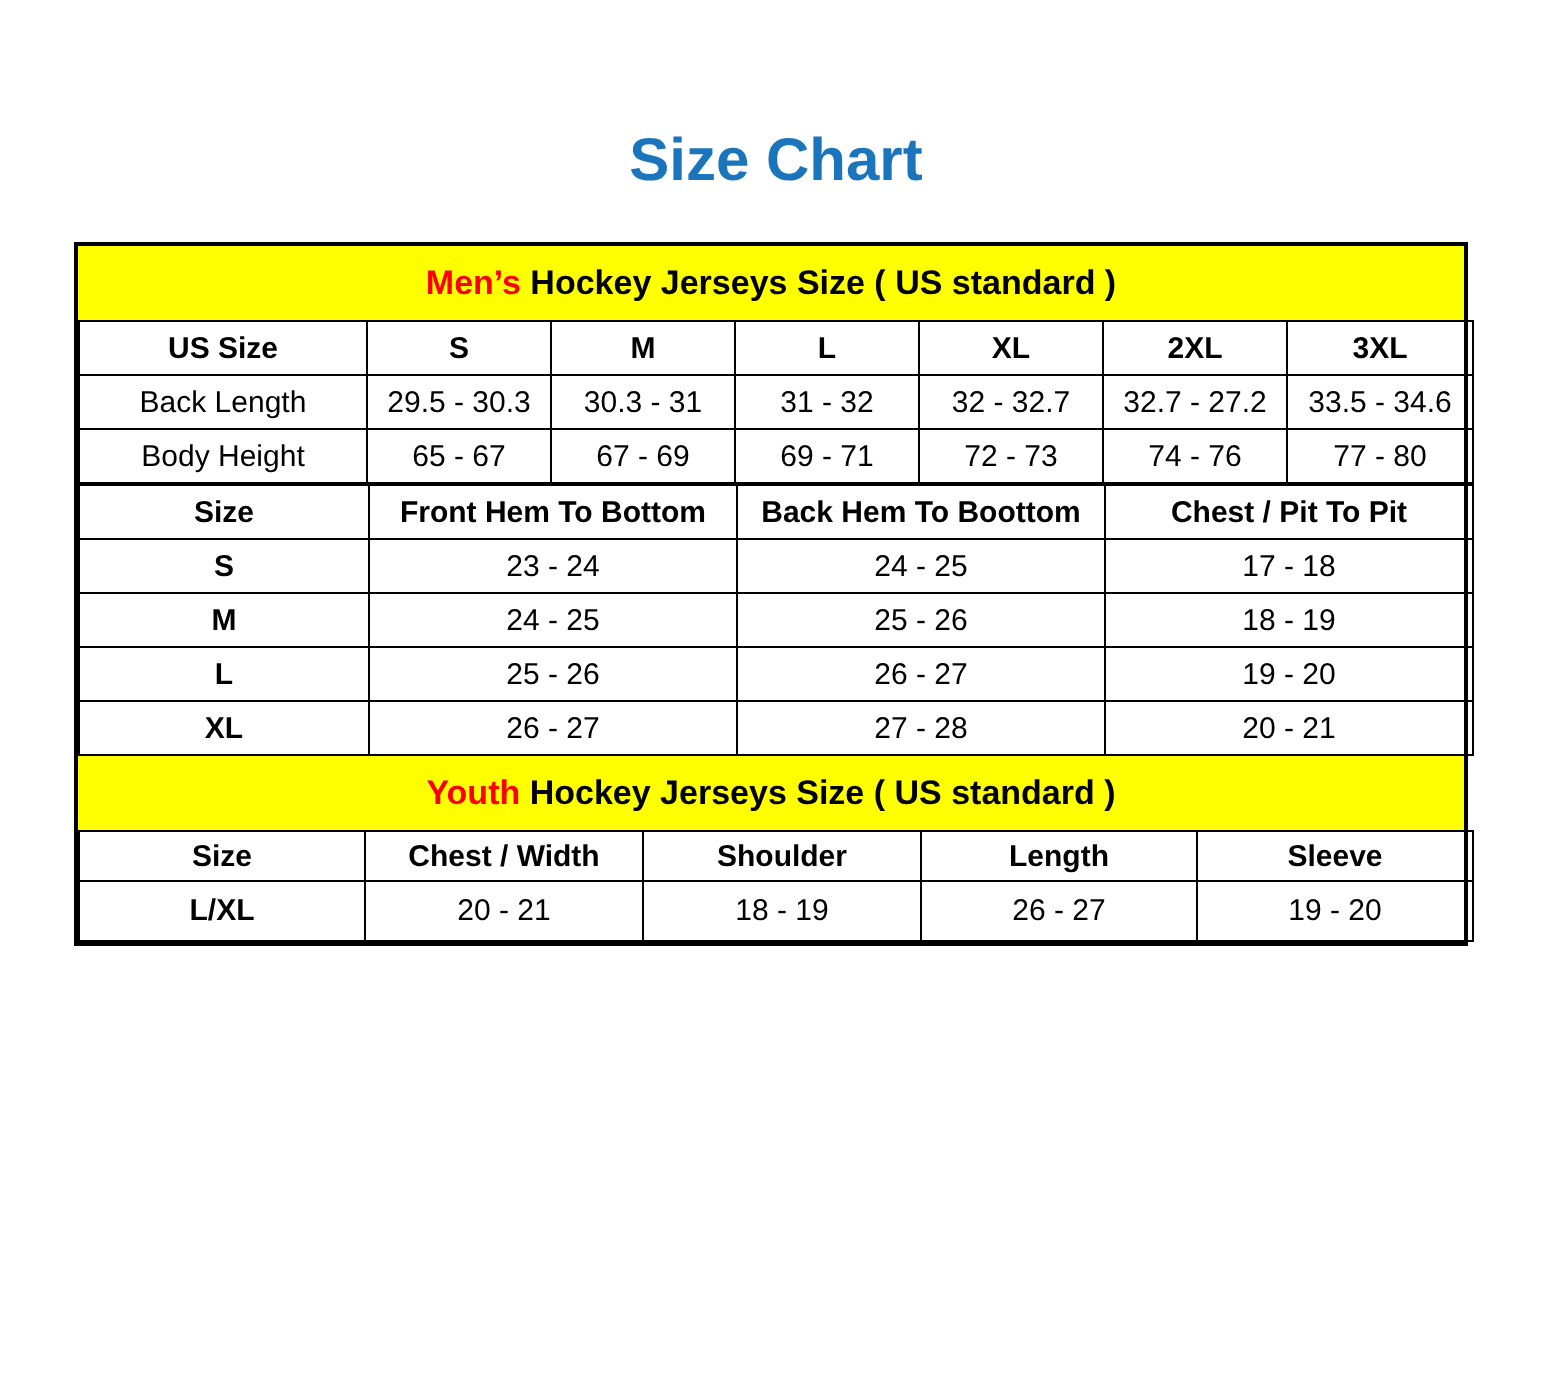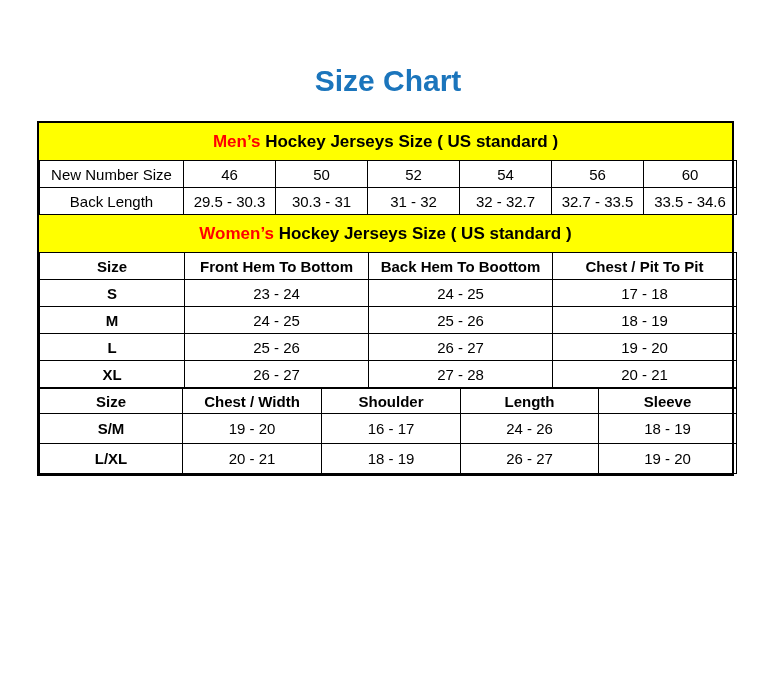--- a/index.html
+++ b/index.html
@@ -64,42 +64,50 @@
     <colgroup>
       <col style="width:144px">
         <col style="width:92px">
         <col style="width:92px">
         <col style="width:92px">
         <col style="width:92px">
         <col style="width:92px">
         <col style="width:93px">
     </colgroup>
     <tbody>
-    <tr>
-      <td>New Number Size</td>
-      <td>46</td>
-      <td>50</td>
-      <td>52</td>
-      <td>54</td>
-      <td>56</td>
-      <td>60</td>
+        <tr class="head">
+      <td>US Size</td>
+      <td>S</td>
+      <td>M</td>
+      <td>L</td>
+      <td>XL</td>
+      <td>2XL</td>
+      <td>3XL</td>
     </tr>
     <tr>
       <td>Back Length</td>
       <td>29.5 - 30.3</td>
       <td>30.3 - 31</td>
       <td>31 - 32</td>
       <td>32 - 32.7</td>
-      <td>32.7 - 33.5</td>
+      <td>32.7 - 27.2</td>
       <td>33.5 - 34.6</td>
+    </tr>
+    <tr>
+      <td>Body Height</td>
+      <td>65 - 67</td>
+      <td>67 - 69</td>
+      <td>69 - 71</td>
+      <td>72 - 73</td>
+      <td>74 - 76</td>
+      <td>77 - 80</td>
     </tr>
   </tbody>
     </table>
 
-  <div class="band"><span class="hl">Women’s</span><span> Hockey Jerseys Size ( US standard )</span></div>
 
   <table class="bold-first">
     <colgroup>
       <col style="width:145px">
         <col style="width:184px">
         <col style="width:184px">
         <col style="width:184px">
     </colgroup>
     <tbody>
         <tr class="head">
@@ -128,45 +136,39 @@
     </tr>
     <tr>
       <td>XL</td>
       <td>26 - 27</td>
       <td>27 - 28</td>
       <td>20 - 21</td>
     </tr>
   </tbody>
     </table>
 
+  <div class="band"><span class="hl">Youth</span><span> Hockey Jerseys Size ( US standard )</span></div>
 
   <table class="bold-first youth">
     <colgroup>
       <col style="width:143px">
         <col style="width:139px">
         <col style="width:139px">
         <col style="width:138px">
         <col style="width:138px">
     </colgroup>
     <tbody>
         <tr class="head">
       <td>Size</td>
       <td>Chest / Width</td>
       <td>Shoulder</td>
       <td>Length</td>
       <td>Sleeve</td>
     </tr>
     <tr>
-      <td>S/M</td>
-      <td>19 - 20</td>
-      <td>16 - 17</td>
-      <td>24 - 26</td>
-      <td>18 - 19</td>
-    </tr>
-    <tr>
       <td>L/XL</td>
       <td>20 - 21</td>
       <td>18 - 19</td>
       <td>26 - 27</td>
       <td>19 - 20</td>
     </tr>
   </tbody>
     </table>
 
 </div>

